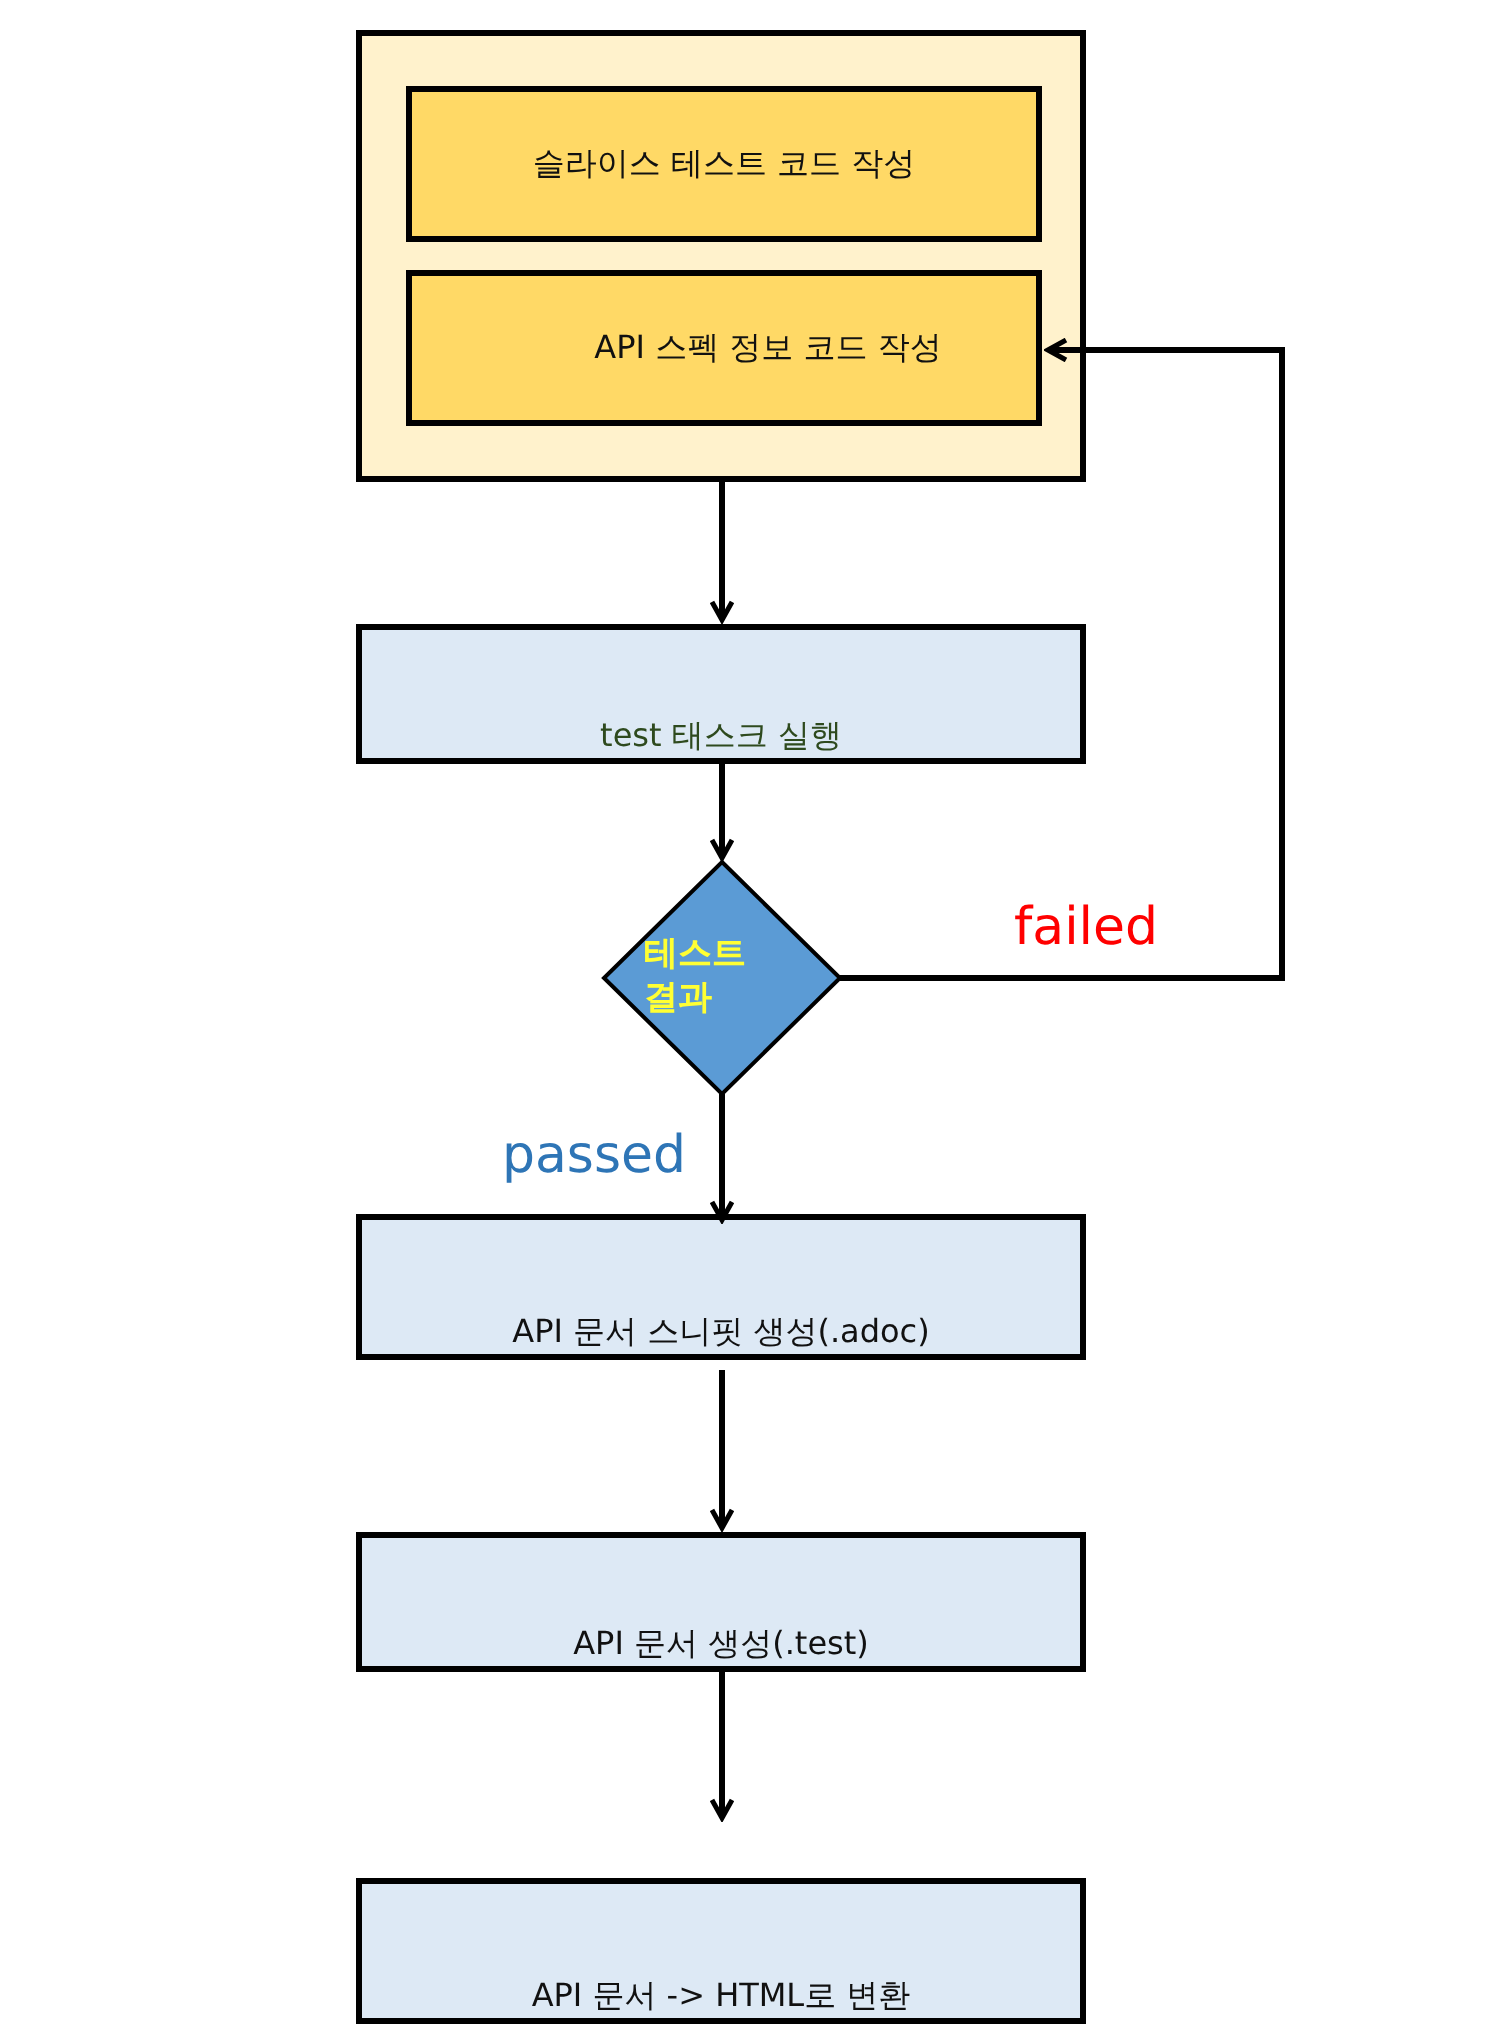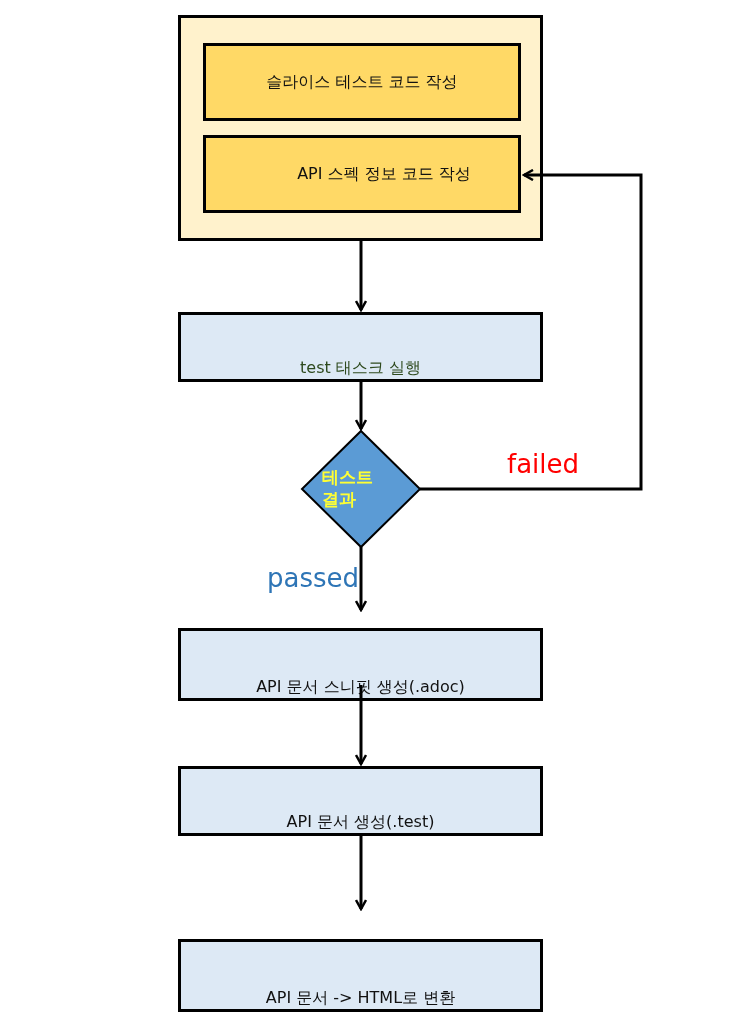--- a/index.html
+++ b/index.html
@@ -7,31 +7,31 @@
            font-family: "DejaVu Sans", "Liberation Sans", sans-serif; }
     .box { position: absolute; box-sizing: border-box; border: 3px solid #000;
            display: flex; align-items: center; justify-content: center;
            font-weight: normal; font-size: 16px; color: #111; }
     .group { left: 178px; top: 15px; width: 365px; height: 226px; background: #fff2cc; }
     .yellow { background: #ffd966; left: 203px; width: 318px; }
     .blue { background: #dde9f5; left: 178px; width: 365px; align-items: flex-end; }
     #box-slice { top: 43px; height: 78px; }
     #box-spec { top: 135px; height: 78px; padding-left: 44px; }
     #box-test { top: 312px; height: 70px; color: #2e4a1e; }
-    #box-snippet { top: 628px; height: 73px; }
+    #box-snippet { top: 607px; height: 73px; }
     #box-doc { top: 766px; height: 70px; }
     #box-html { top: 911px; height: 73px; margin-top: 28px; }
     svg.connectors { position: absolute; left: 0; top: 0; }
     .diamond-text { position: absolute; left: 322px; top: 466px; width: 80px;
                     text-align: left; color: #ffff33; font-weight: bold;
                     font-size: 17px; line-height: 22px; }
     .label-failed { position: absolute; left: 474px; top: 449px; color: #ff0000;
                     font-size: 26px; font-family: "DejaVu Sans", sans-serif; margin-left: 33px; }
     .label-passed { position: absolute; left: 251px; top: 563px; color: #2e75b6;
-                    font-size: 26px; font-family: "DejaVu Sans", sans-serif; margin-left: 16px; }
+                    font-size: 26px; font-family: "DejaVu Sans", sans-serif; }
   </style>
 </head>
 <body>
 
 <div class="box group"></div>
 <div class="box yellow" id="box-slice">
   <span>슬라이스 테스트 코드 작성</span>
 </div>
 <div class="box yellow" id="box-spec">
   <span>API 스펙 정보 코드 작성</span>

